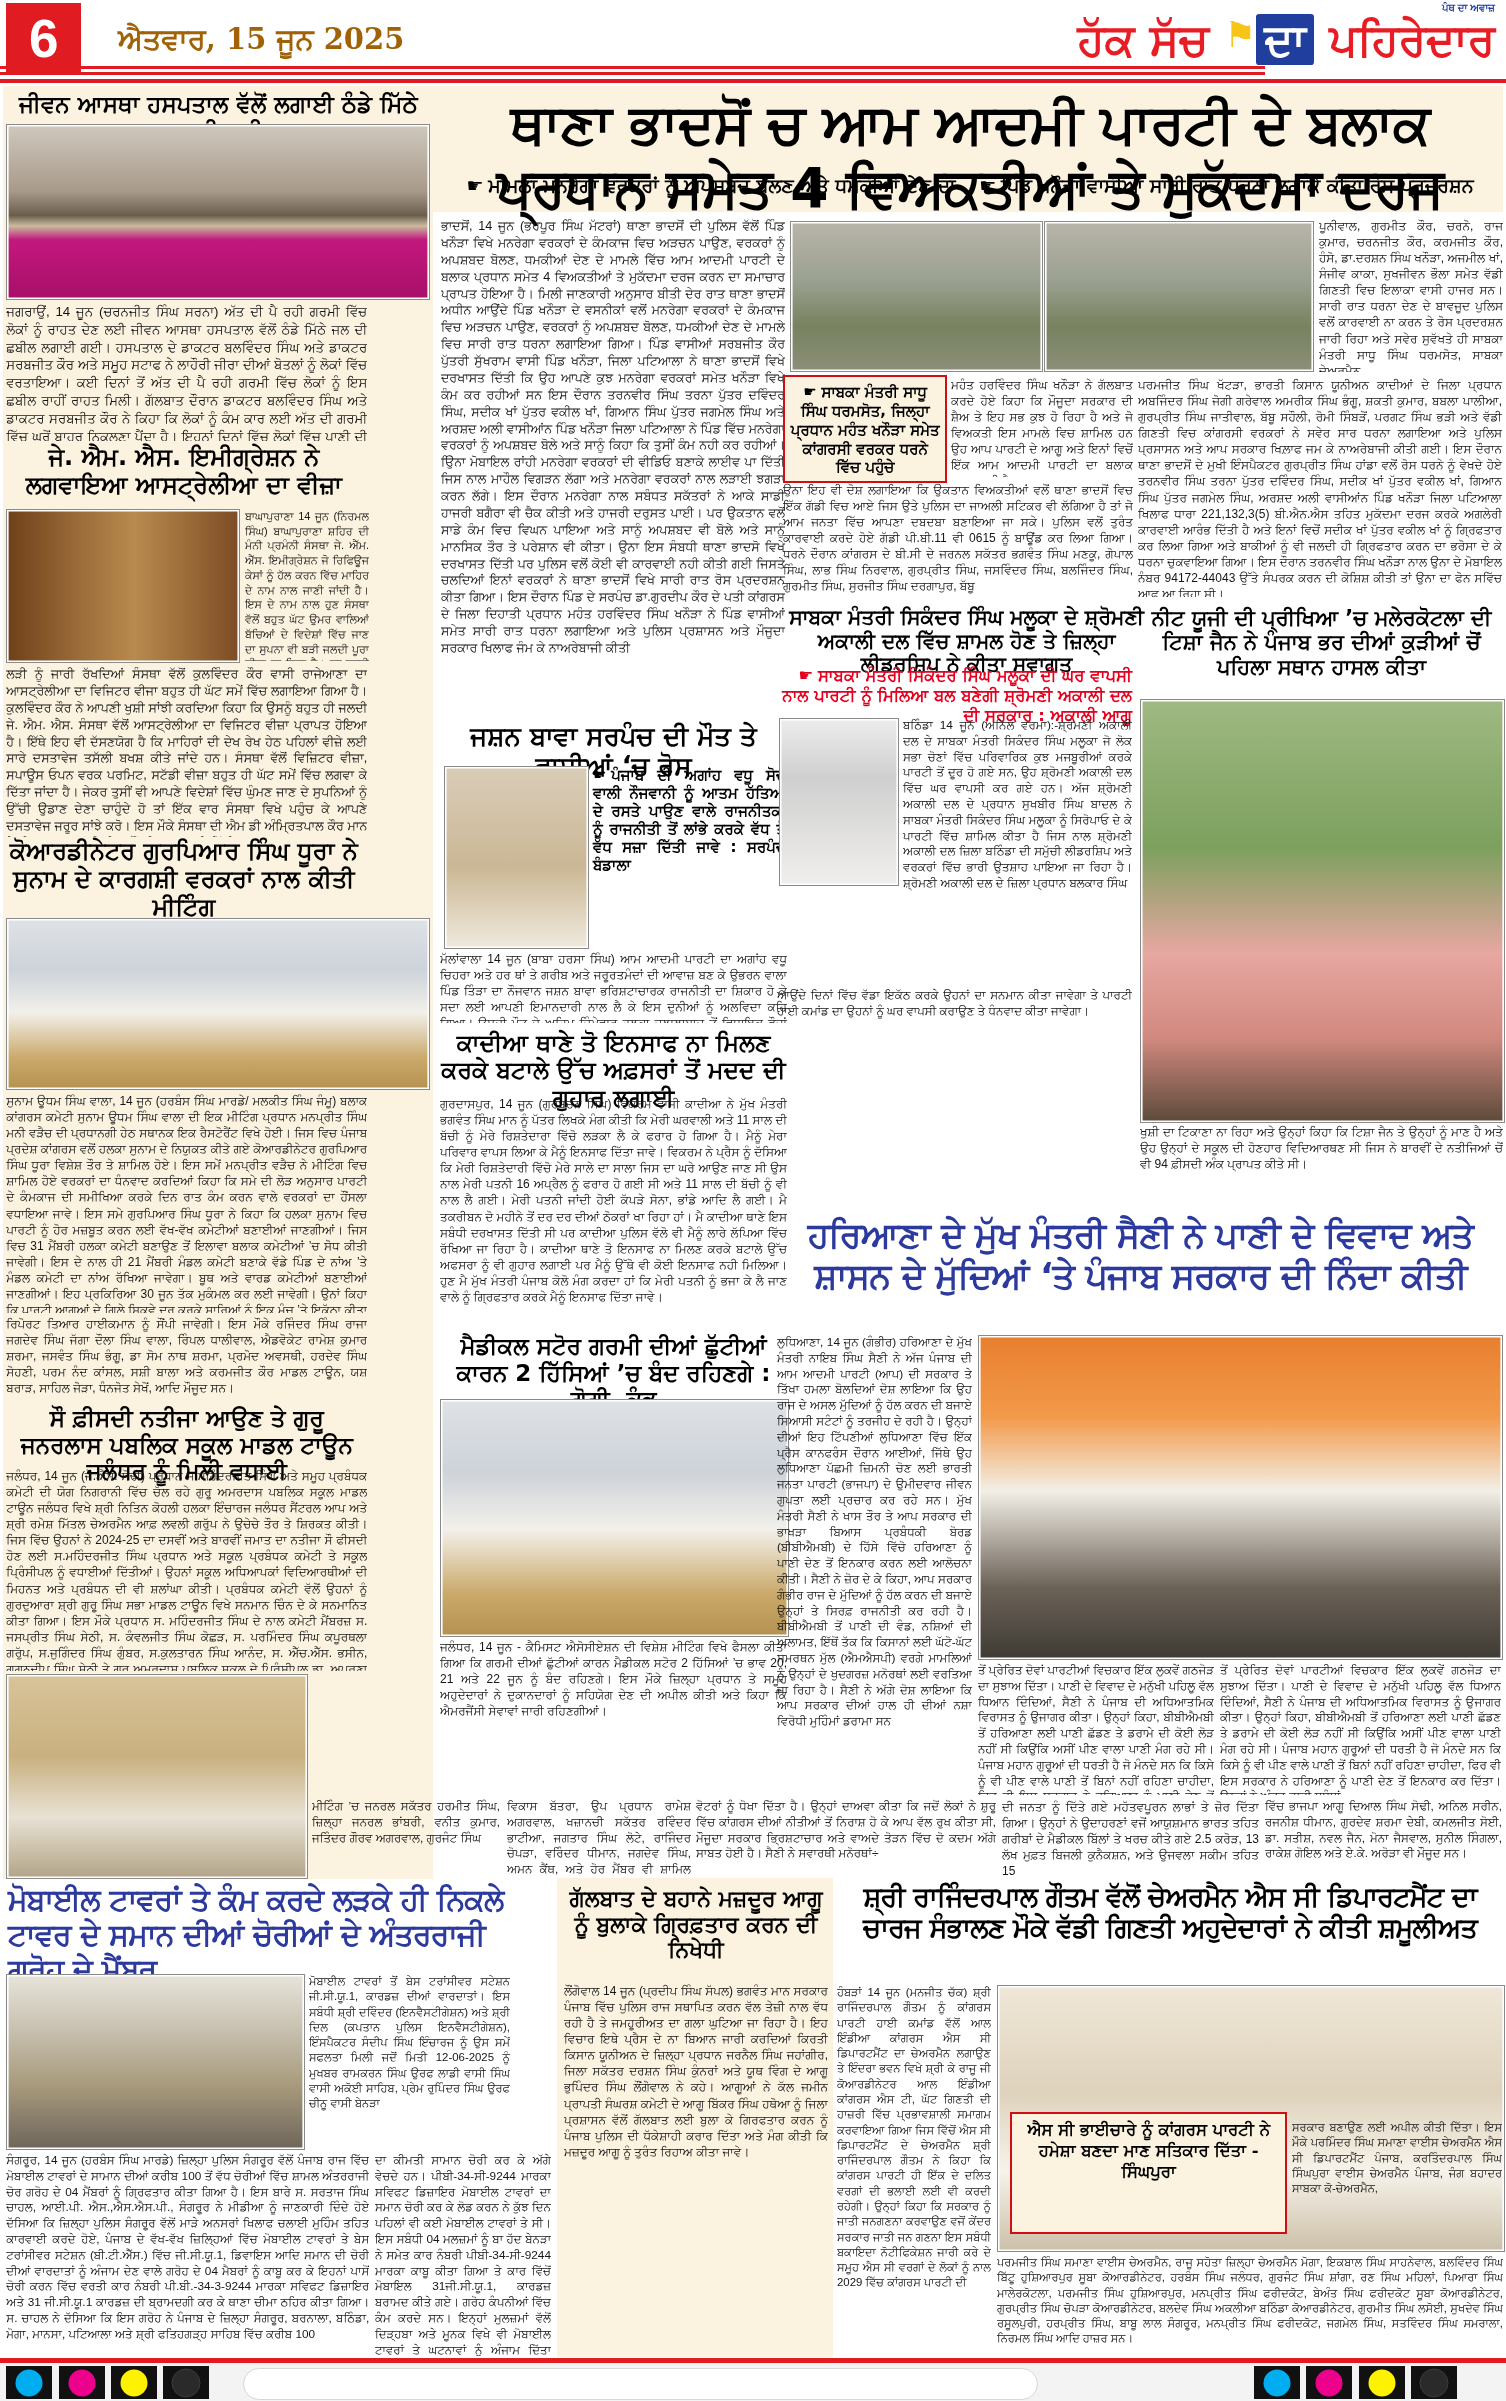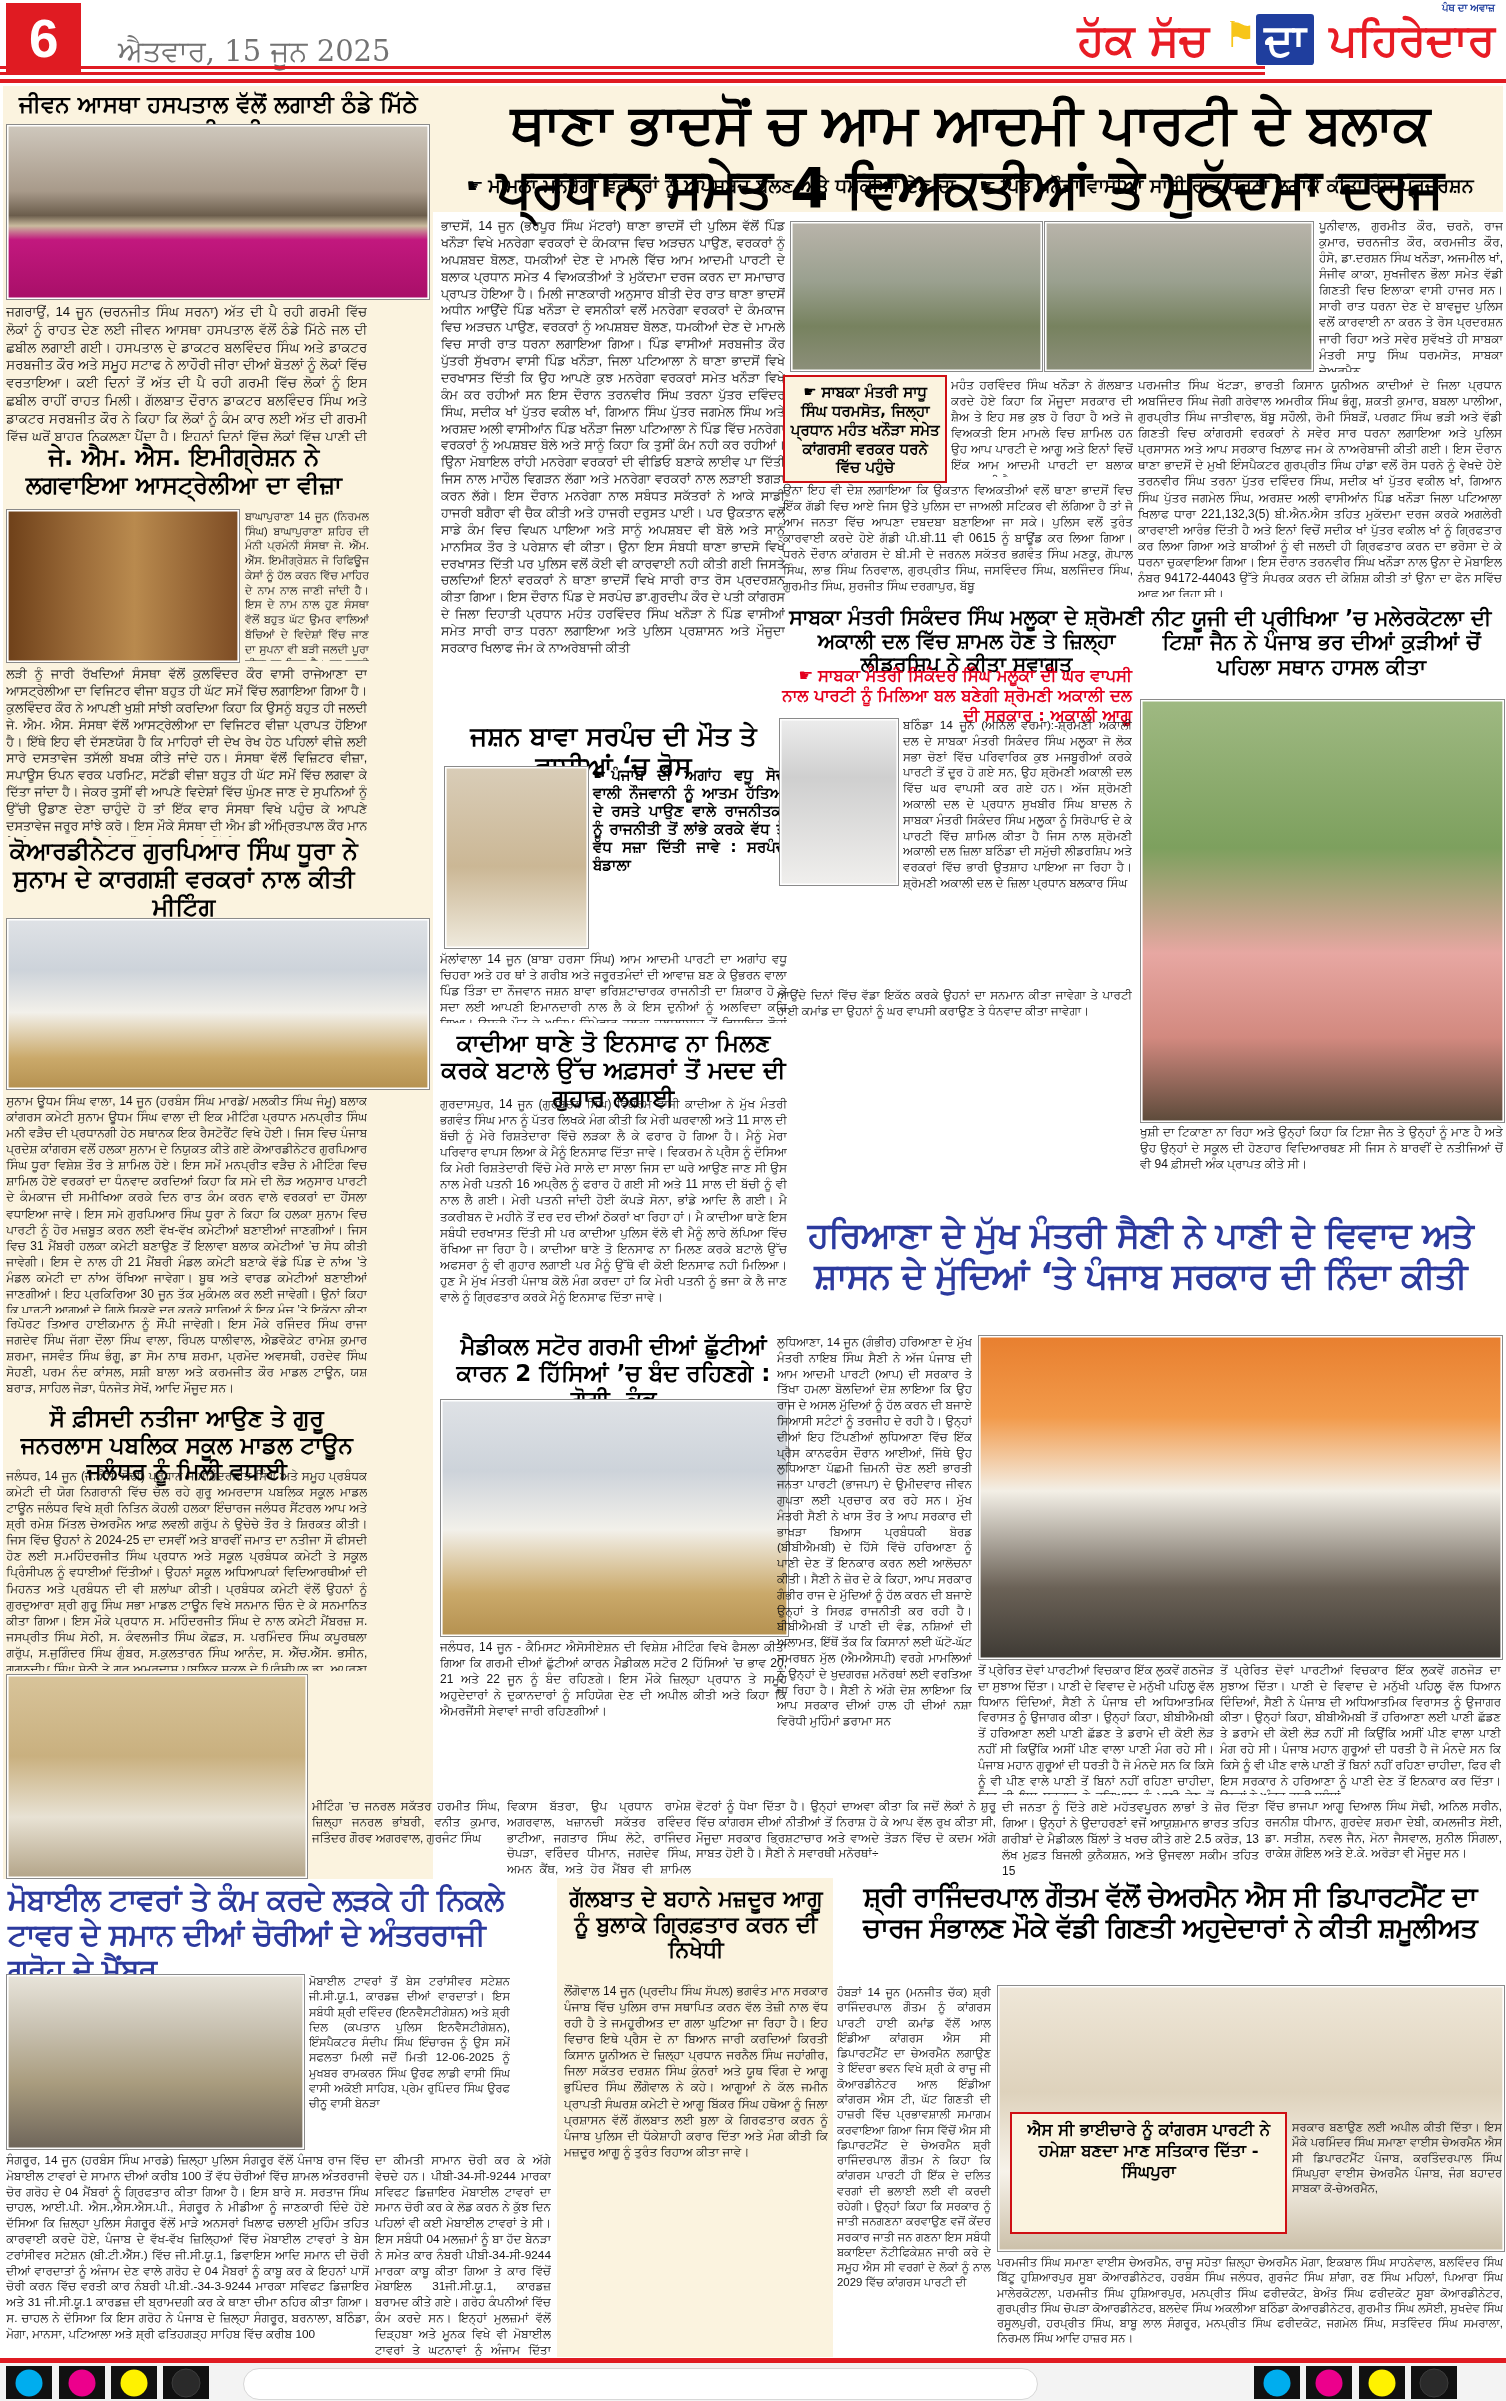--- a/index.html
+++ b/index.html
@@ -44,21 +44,21 @@
   .regsq i{position:absolute;left:50%;top:50%;width:27px;height:27px;border-radius:50%;transform:translate(-50%,-50%);}
   .c-cyan{background:#00adee;} .c-mag{background:#ec008c;} .c-yel{background:#fff200;} .c-blk{background:#2a2a2a;border:1.6px solid #3c3c3c;}
   #whitebar{background:#ffffff;border:0.8px solid #d7d7d7;border-radius:17.3px;}
 </style>
 </head>
 <body>
 
 <div id="page">
 
   <div id="pagenum" class="abs" style="left:6.3px;top:3.1px;width:75px;height:71px;font-size:53px;line-height:71px;">6</div>
-  <div class="abs" style="left:118px;top:22px;font-size:29px;font-weight:normal;color:#737373;font-family:'DejaVu Serif',serif;margin-top:12px;">ਐਤਵਾਰ, 15 ਜੂਨ 2025</div>
+  <div class="abs" style="left:118px;top:22px;font-size:29px;font-weight:bold;color:#a16207;font-family:'DejaVu Serif',serif;">ਐਤਵਾਰ, 15 ਜੂਨ 2025</div>
   <div class="abs rule-red" style="left:0;top:66px;width:1265px;height:3.1px;"></div>
   <div class="abs rule-red" style="left:0;top:72px;width:1265px;height:3.1px;"></div>
   <div class="abs rule-red" style="left:0;top:79px;width:1506px;height:3.9px;"></div>
   <div class="abs" style="right:11px;top:1.6px;text-align:right;">
     <div id="tagline">ਪੰਥ ਦਾ ਅਵਾਜ਼</div>
     <div id="masthead" style="font-size:44px;">
       <span>ਹੱਕ ਸੱਚ</span>
       <span class="flag">⚑</span><span class="da">ਦਾ</span>
       <span>ਪਹਿਰੇਦਾਰ</span>
     </div>

